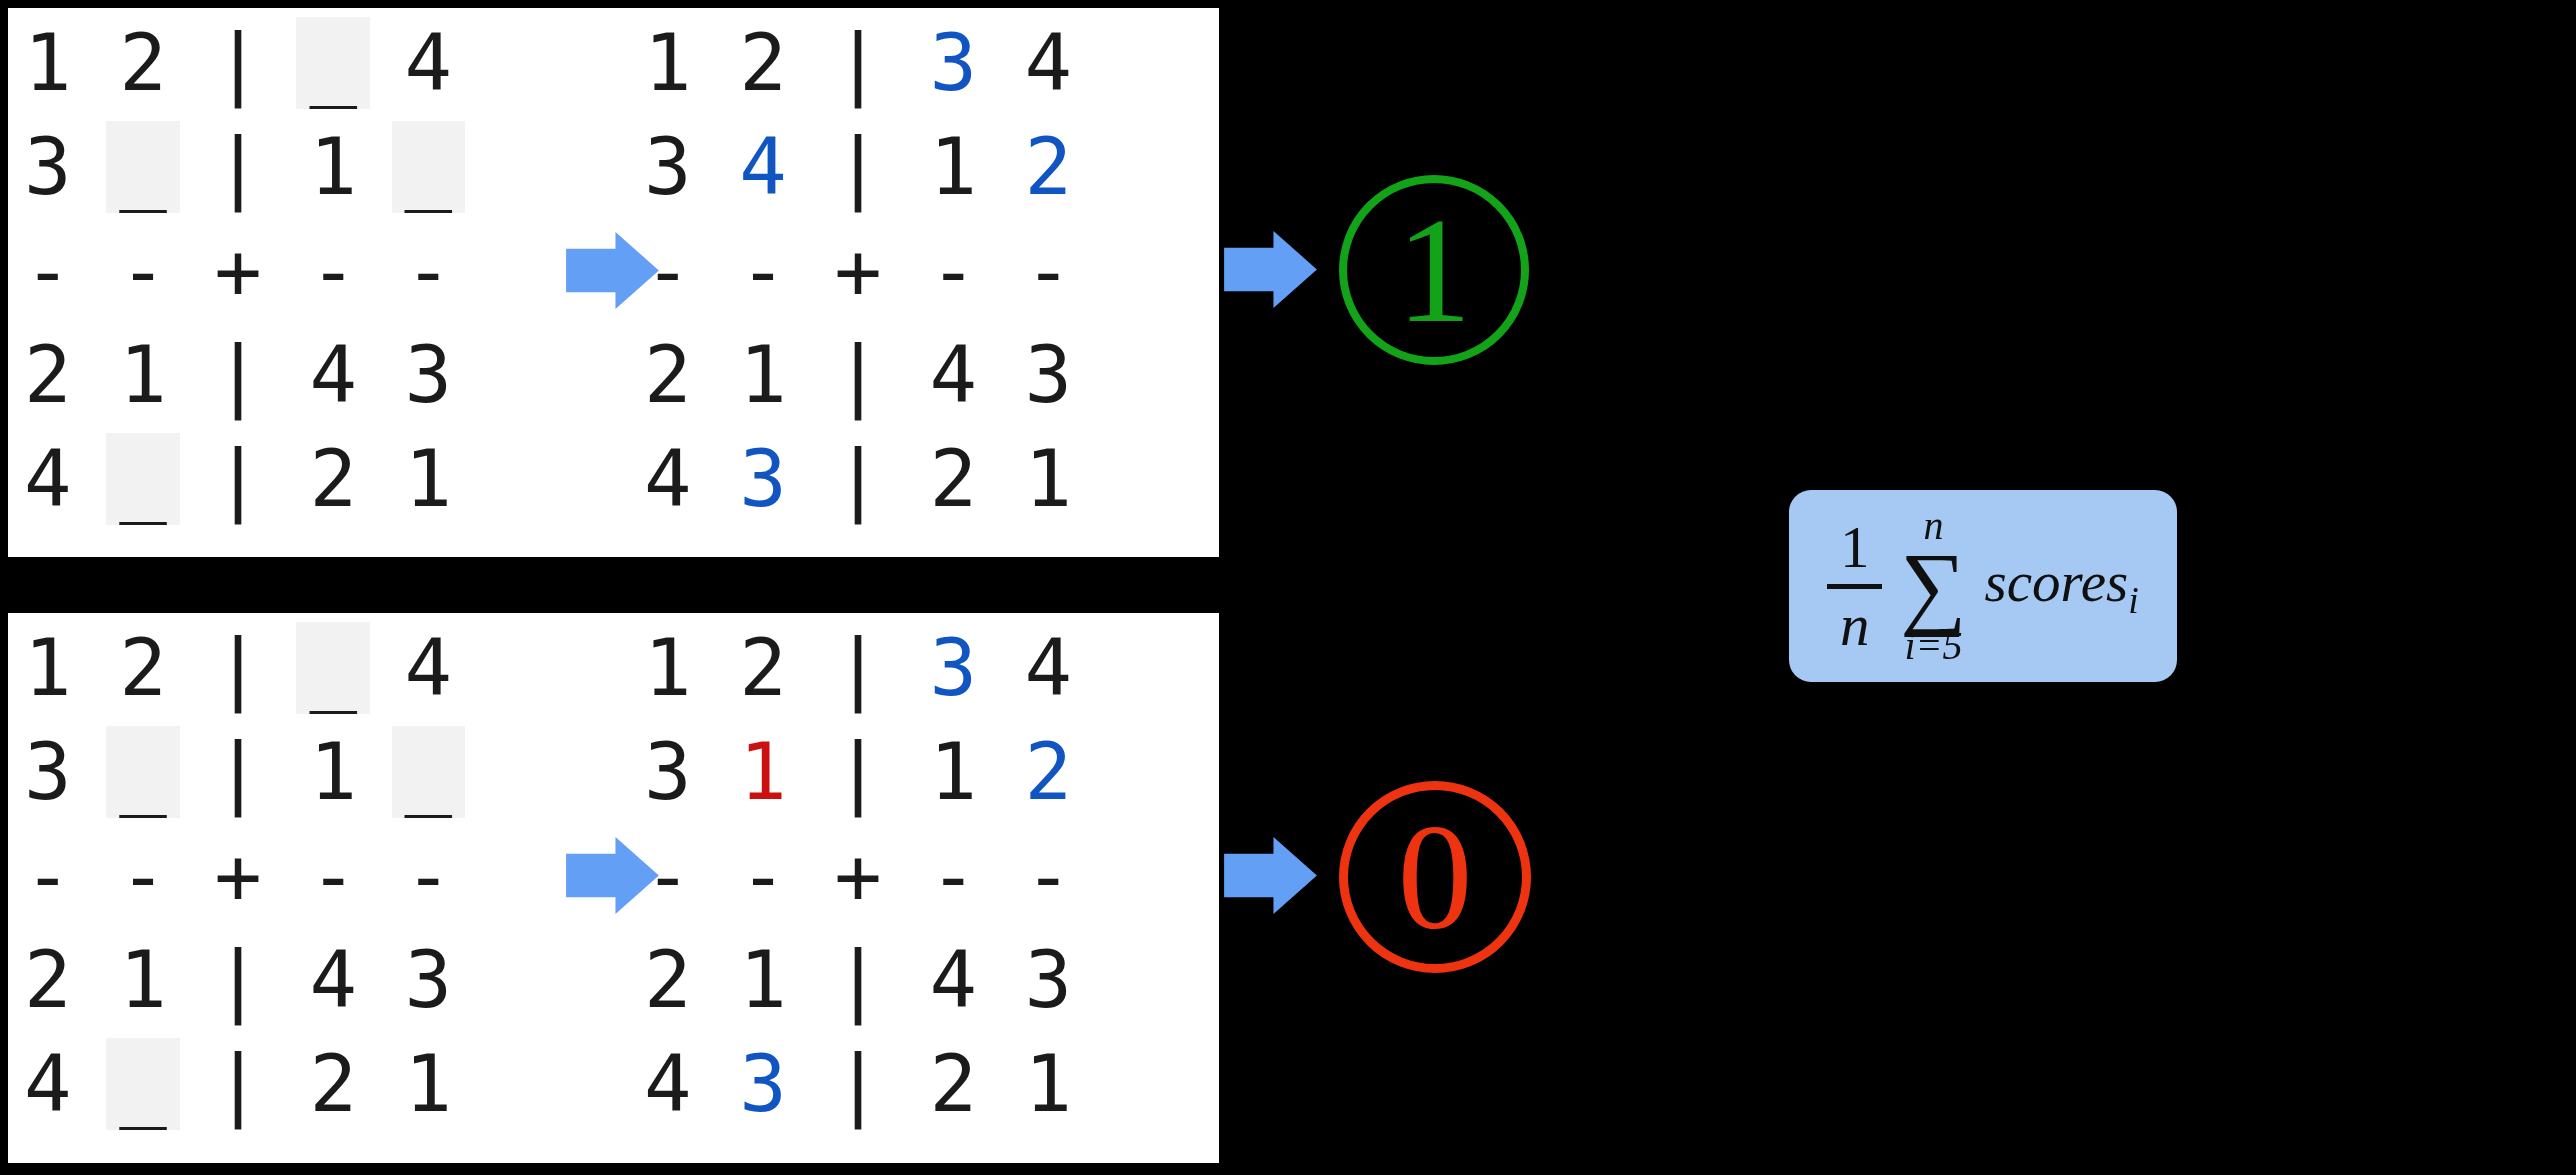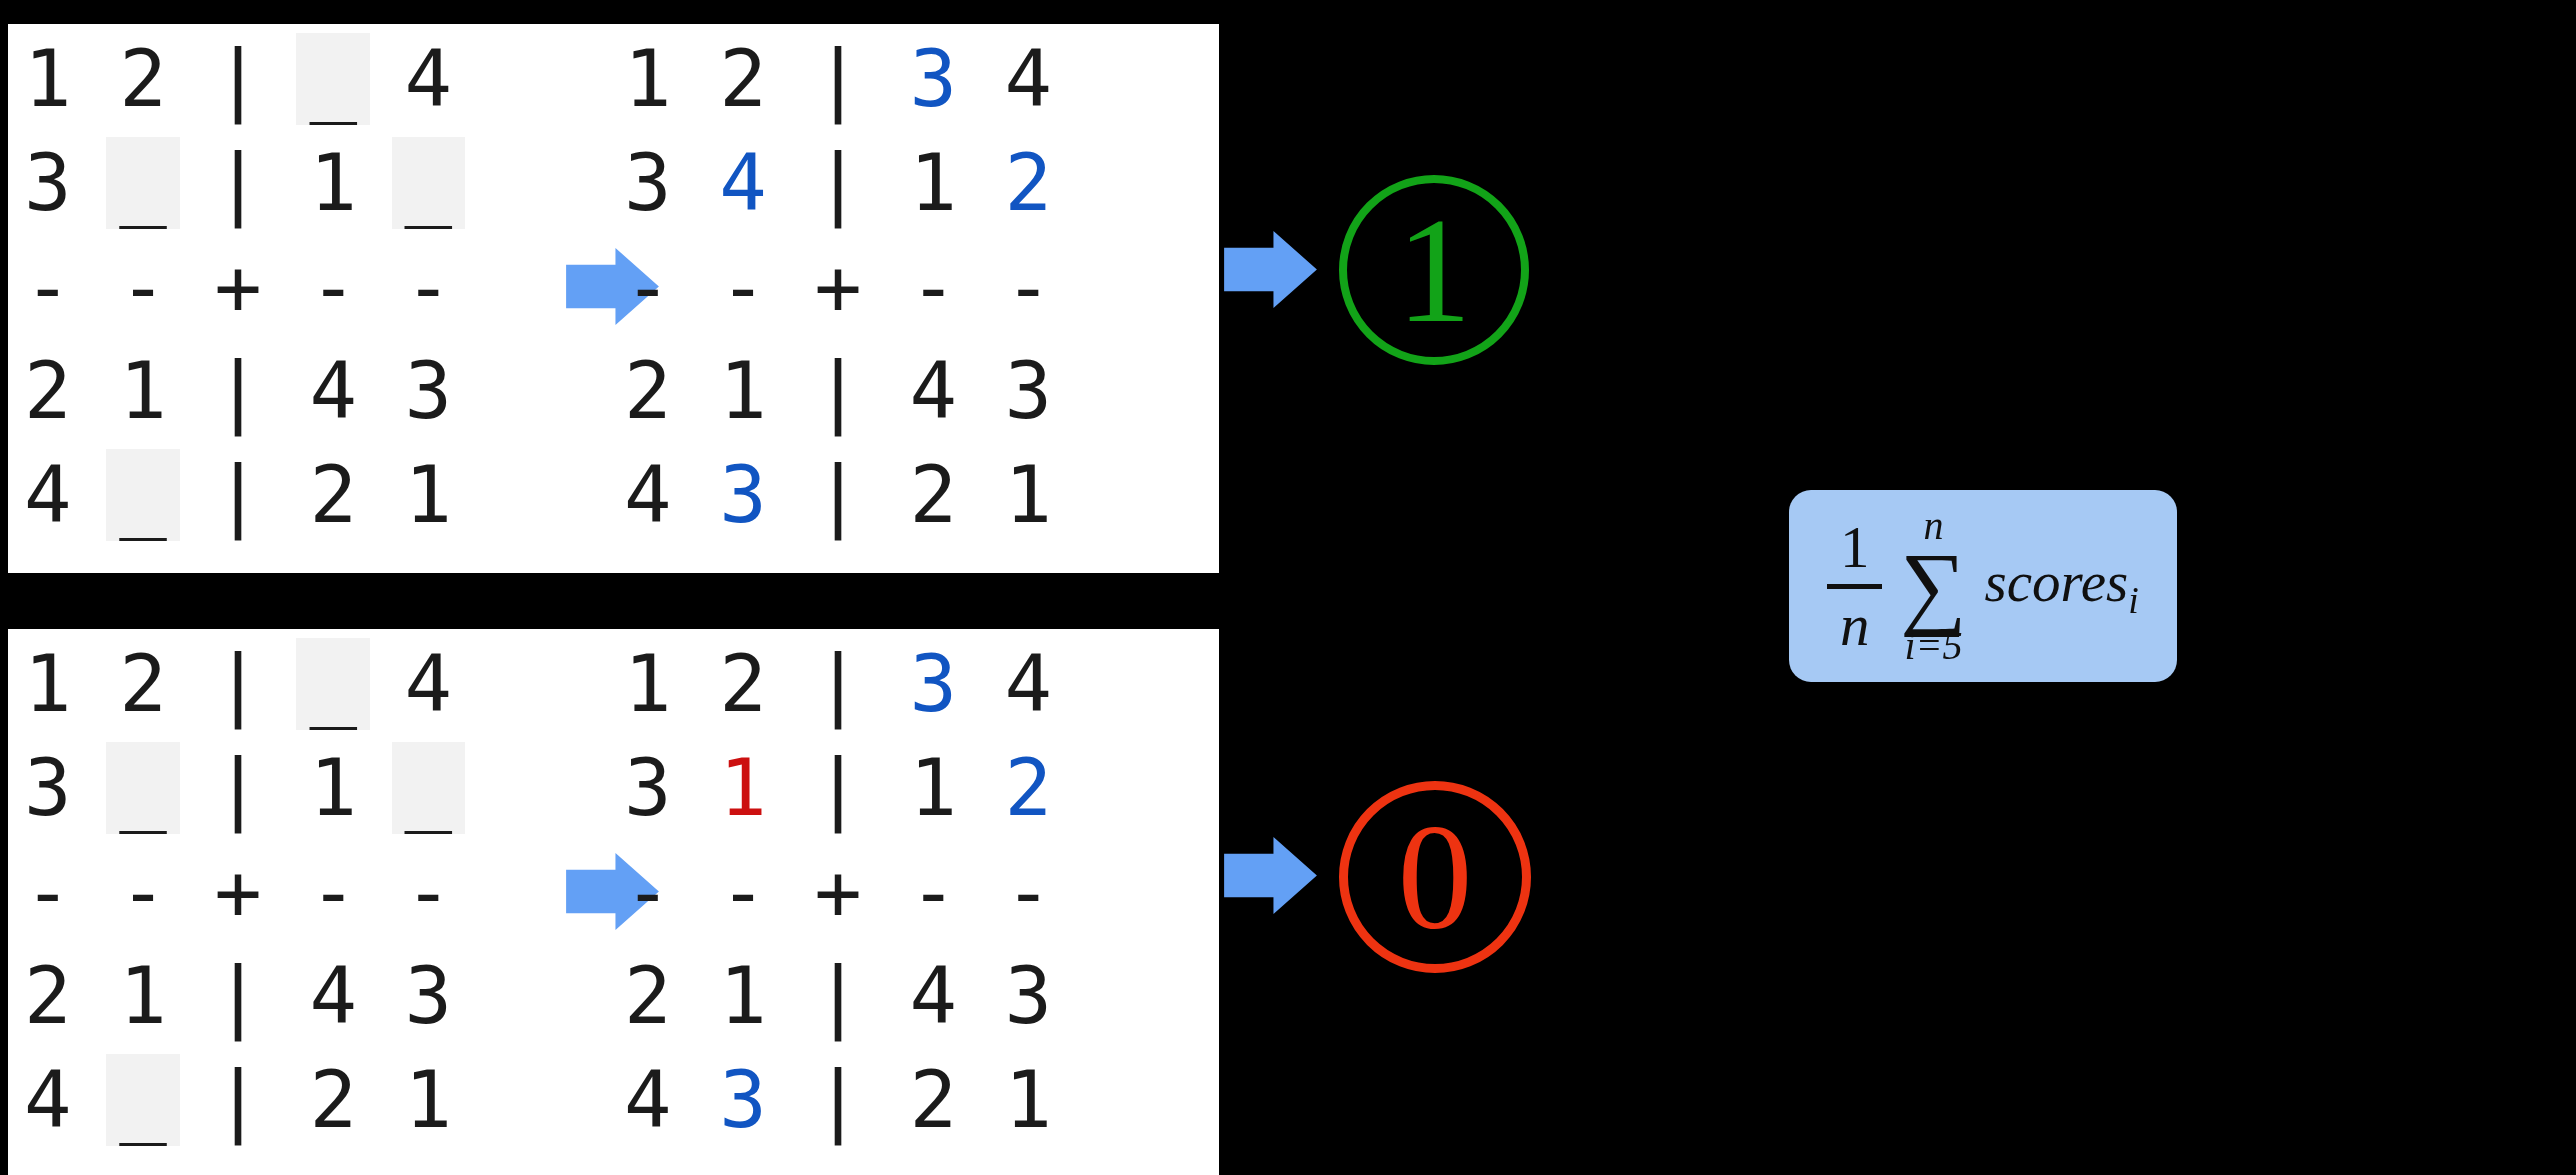--- a/index.html
+++ b/index.html
@@ -1,28 +1,28 @@
 <!DOCTYPE html>
 <html><head>
 <meta charset="utf-8">
 <style>
   html,body{margin:0;padding:0;background:#000;}
   .stage{position:relative;width:2576px;height:1175px;background:#000;overflow:hidden;}
 
   
-  .panel{position:absolute;left:8px;width:1211px;background:#ffffff;margin-top:16px;}
+  .panel{position:absolute;left:8px;width:1211px;background:#ffffff;}
   #panel-top{top:8px;height:549px;}
   #panel-bottom{top:613px;height:550px;}
 
   
   .grid{position:absolute;top:3px;margin:0;
         font-family:"DejaVu Sans Mono",monospace;
         font-size:79px;line-height:104px;color:#1b1b1b;white-space:pre;}
   .grid.g1{left:16px;}
-  .grid.g2{left:616px;}
+  .grid.g2{left:636px;}
   .grid .blue{color:#1155c2;}
   .grid .red{color:#cc1010;}
   .grid .hl{background:#f2f2f2;padding:0 13px;margin:0 -13px;}
 
   
   .arrow{position:absolute;width:93px;height:77px;}
   .arrow svg{display:block;}
   .arrow-inner{left:558px;top:224px;}
   .arrow-outer-top{left:1224px;top:231px;}
   .arrow-outer-bottom{left:1224px;top:837px;}

